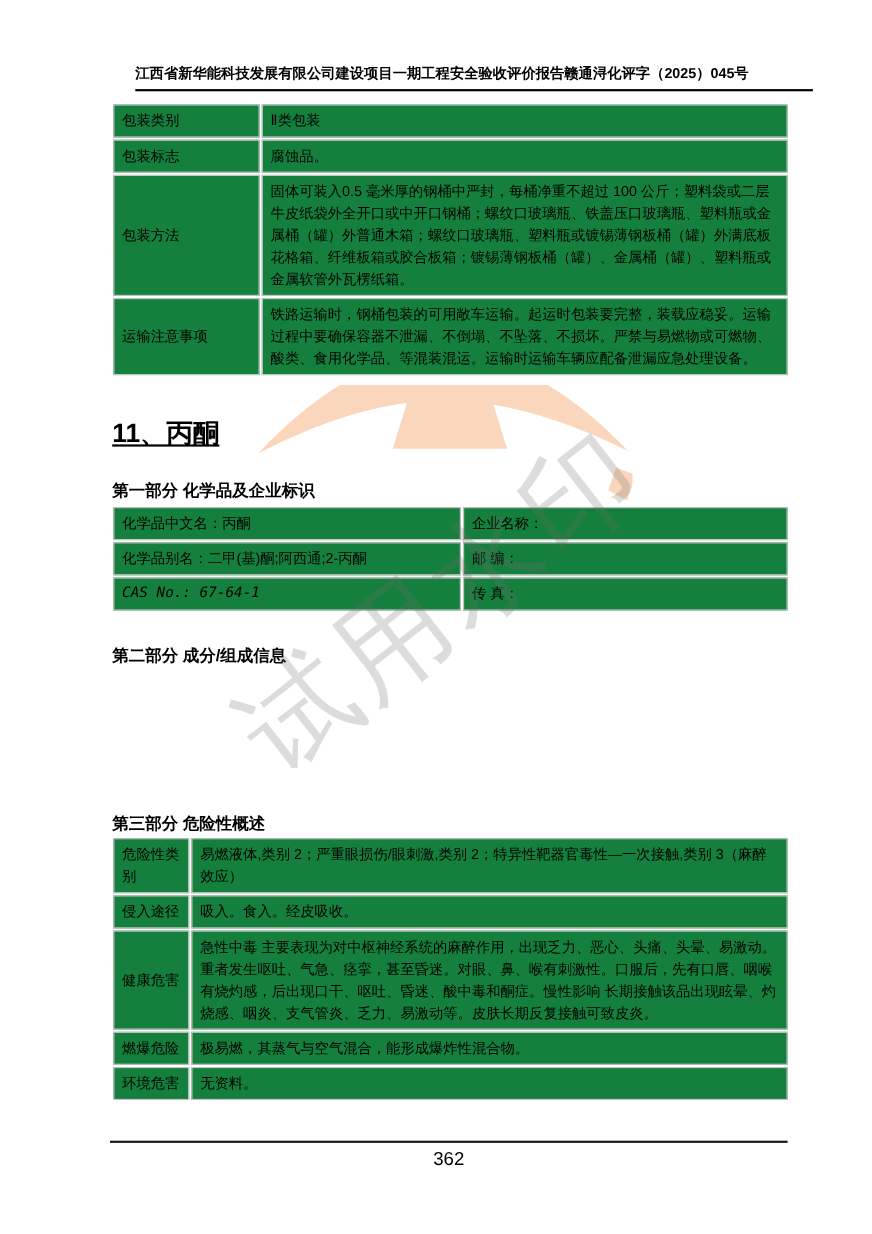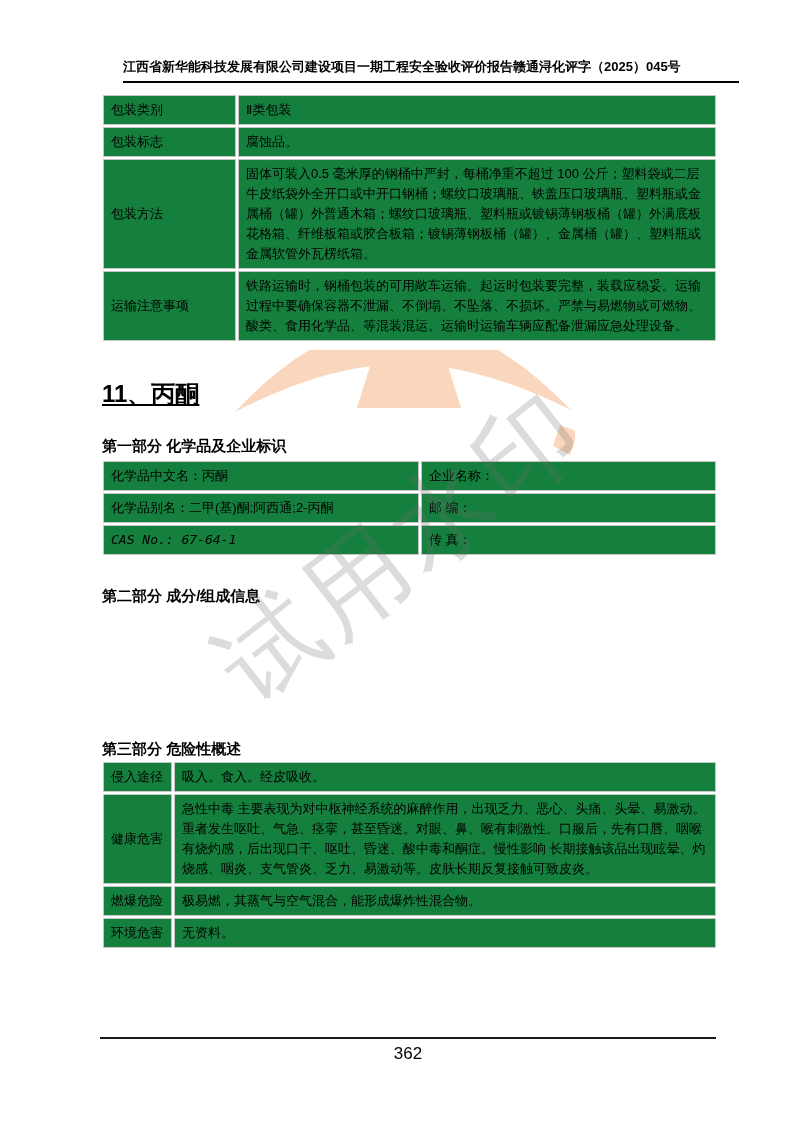--- a/index.html
+++ b/index.html
@@ -166,20 +166,24 @@
     </tbody>
       </table>
   </div>
 
   <div class="part-heading ph-2">第二部分 成分/组成信息</div>
 
   <div class="part-heading ph-3">第三部分 危险性概述</div>
   <div class="tbl-wrap tbl-d">
     <table class="doc-table">
       <tbody>
+          <tr>
+        <td class="label-col">危险性类别</td>
+        <td>易燃液体,类别 2；严重眼损伤/眼刺激,类别 2；特异性靶器官毒性—一次接触,类别 3（麻醉效应）</td>
+      </tr>
       <tr>
         <td class="label-col">侵入途径</td>
         <td>吸入。食入。经皮吸收。</td>
       </tr>
       <tr>
         <td class="label-col">健康危害</td>
         <td>急性中毒 主要表现为对中枢神经系统的麻醉作用，出现乏力、恶心、头痛、头晕、易激动。重者发生呕吐、气急、痉挛，甚至昏迷。对眼、鼻、喉有刺激性。口服后，先有口唇、咽喉有烧灼感，后出现口干、呕吐、昏迷、酸中毒和酮症。慢性影响 长期接触该品出现眩晕、灼烧感、咽炎、支气管炎、乏力、易激动等。皮肤长期反复接触可致皮炎。</td>
       </tr>
       <tr>
         <td class="label-col">燃爆危险</td>

